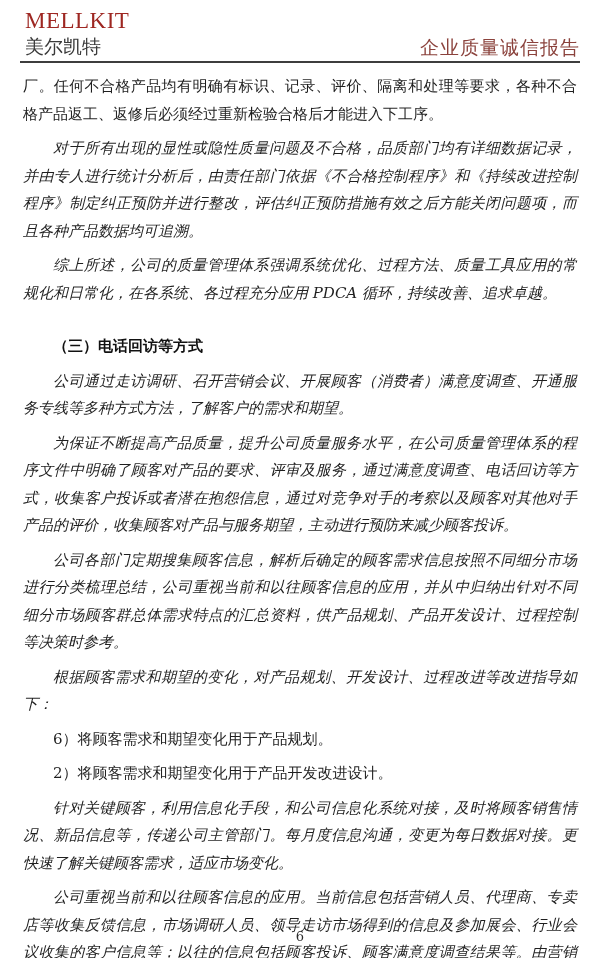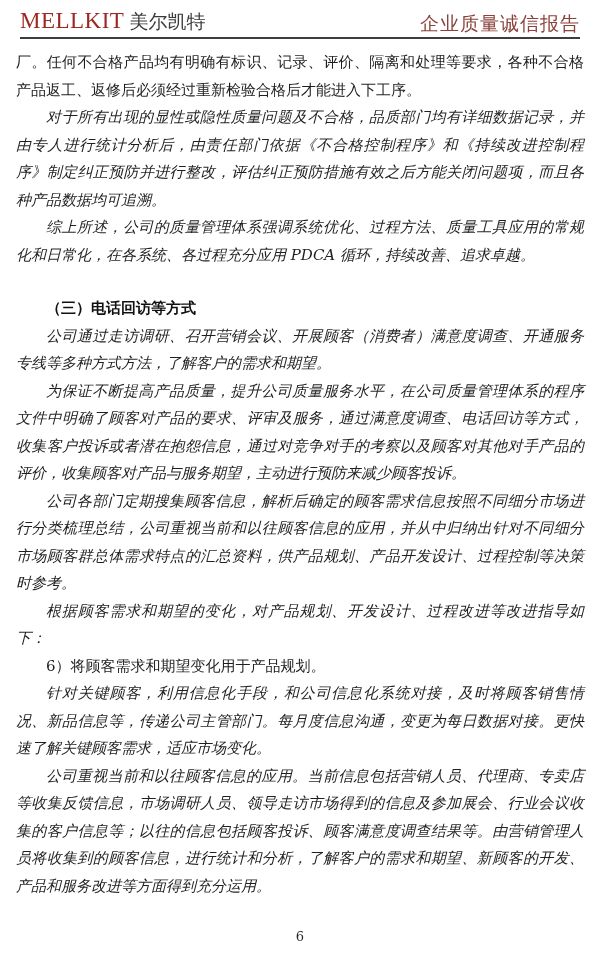--- a/index.html
+++ b/index.html
@@ -16,21 +16,21 @@
   
   .header {
     margin: 0 20px;
     padding-top: 8px;
     padding-bottom: 3px;
     border-bottom: 2px solid #3d3d3d;
     display: flex;
     justify-content: space-between;
     align-items: flex-end;
   }
-  .logo { display: flex; align-items: baseline; }
+  .logo { display: flex; align-items: baseline; flex-direction: column; }
   .logo-en {
     font-family: "Liberation Serif", "DejaVu Serif", serif;
     font-size: 23px;
     line-height: 26px;
     color: #9e2722;
     letter-spacing: 0.5px;
   }
   .logo-zh {
     font-size: 19px;
     line-height: 24px;
@@ -45,21 +45,21 @@
   }
   
   .content {
     margin: 10px 16px 0 16px;
     font-size: 15px;
     line-height: 27.5px;
     text-align: justify;
     text-justify: inter-ideograph;
     color: #1f1f1f;
   }
-  .content p { margin: 0; }
+  .content p { margin: 7px; }
   .type-continuation { text-indent: 0; }
   .type-body { text-indent: 2em; font-style: italic; }
   .type-list { text-indent: 2em; }
   .type-heading {
     text-indent: 2em;
     font-weight: bold;
     color: #111;
     margin-top: 26px !important;
   }
   
@@ -99,20 +99,21 @@
       <p class="type-body">公司通过走访调研、召开营销会议、开展顾客（消费者）满意度调查、开通服务专线等多种方式方法，了解客户的需求和期望。</p>
 
       <p class="type-body">为保证不断提高产品质量，提升公司质量服务水平，在公司质量管理体系的程序文件中明确了顾客对产品的要求、评审及服务，通过满意度调查、电话回访等方式，收集客户投诉或者潜在抱怨信息，通过对竞争对手的考察以及顾客对其他对手产品的评价，收集顾客对产品与服务期望，主动进行预防来减少顾客投诉。</p>
 
       <p class="type-body">公司各部门定期搜集顾客信息，解析后确定的顾客需求信息按照不同细分市场进行分类梳理总结，公司重视当前和以往顾客信息的应用，并从中归纳出针对不同细分市场顾客群总体需求特点的汇总资料，供产品规划、产品开发设计、过程控制等决策时参考。</p>
 
       <p class="type-body">根据顾客需求和期望的变化，对产品规划、开发设计、过程改进等改进指导如下：</p>
 
       <p class="type-list">6）将顾客需求和期望变化用于产品规划。</p>
 
+      <p class="type-list">2）将顾客需求和期望变化用于产品开发改进设计。</p>
 
       <p class="type-body">针对关键顾客，利用信息化手段，和公司信息化系统对接，及时将顾客销售情况、新品信息等，传递公司主管部门。每月度信息沟通，变更为每日数据对接。更快速了解关键顾客需求，适应市场变化。</p>
 
       <p class="type-body">公司重视当前和以往顾客信息的应用。当前信息包括营销人员、代理商、专卖店等收集反馈信息，市场调研人员、领导走访市场得到的信息及参加展会、行业会议收集的客户信息等；以往的信息包括顾客投诉、顾客满意度调查结果等。由营销管理人员将收集到的顾客信息，进行统计和分析，了解客户的需求和期望、新顾客的开发、产品和服务改进等方面得到充分运用。</p>
     </div>
 
   <div class="footer">
     <span>6</span>
   </div>
 

